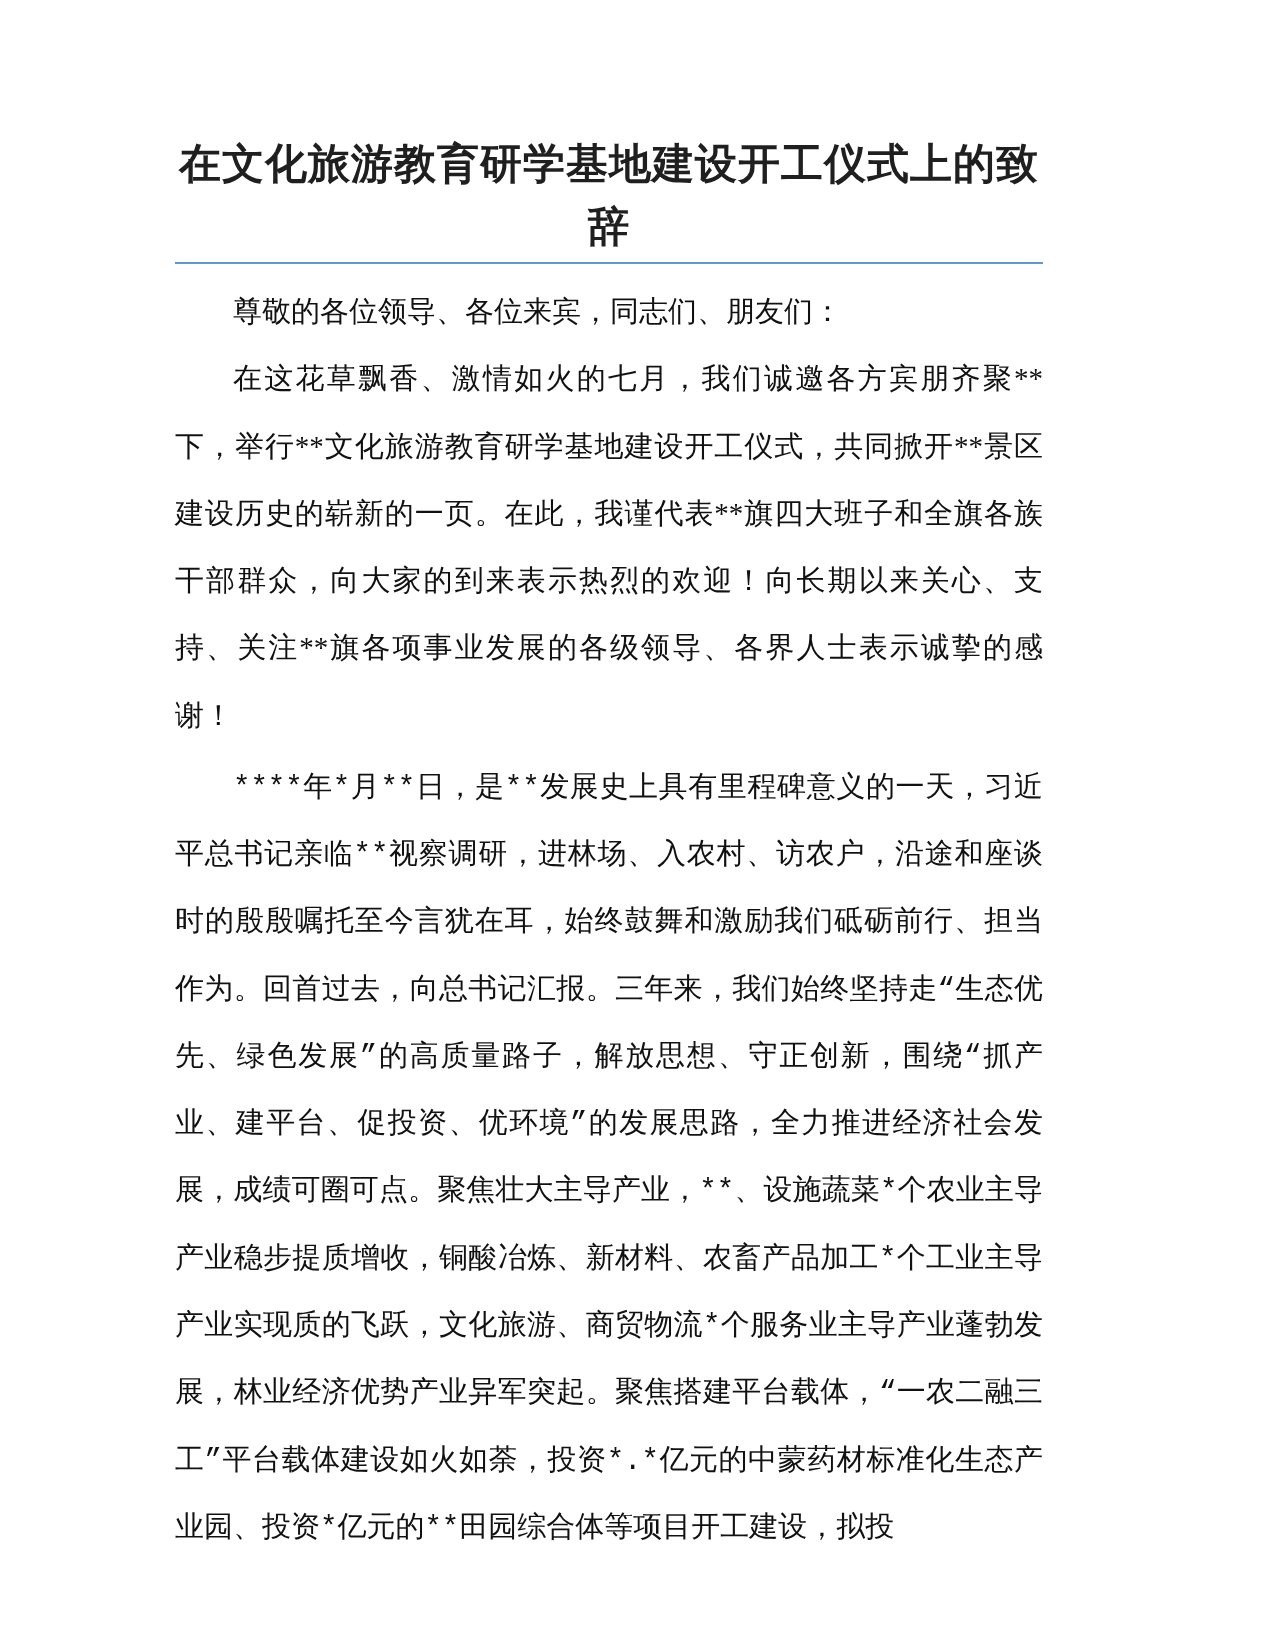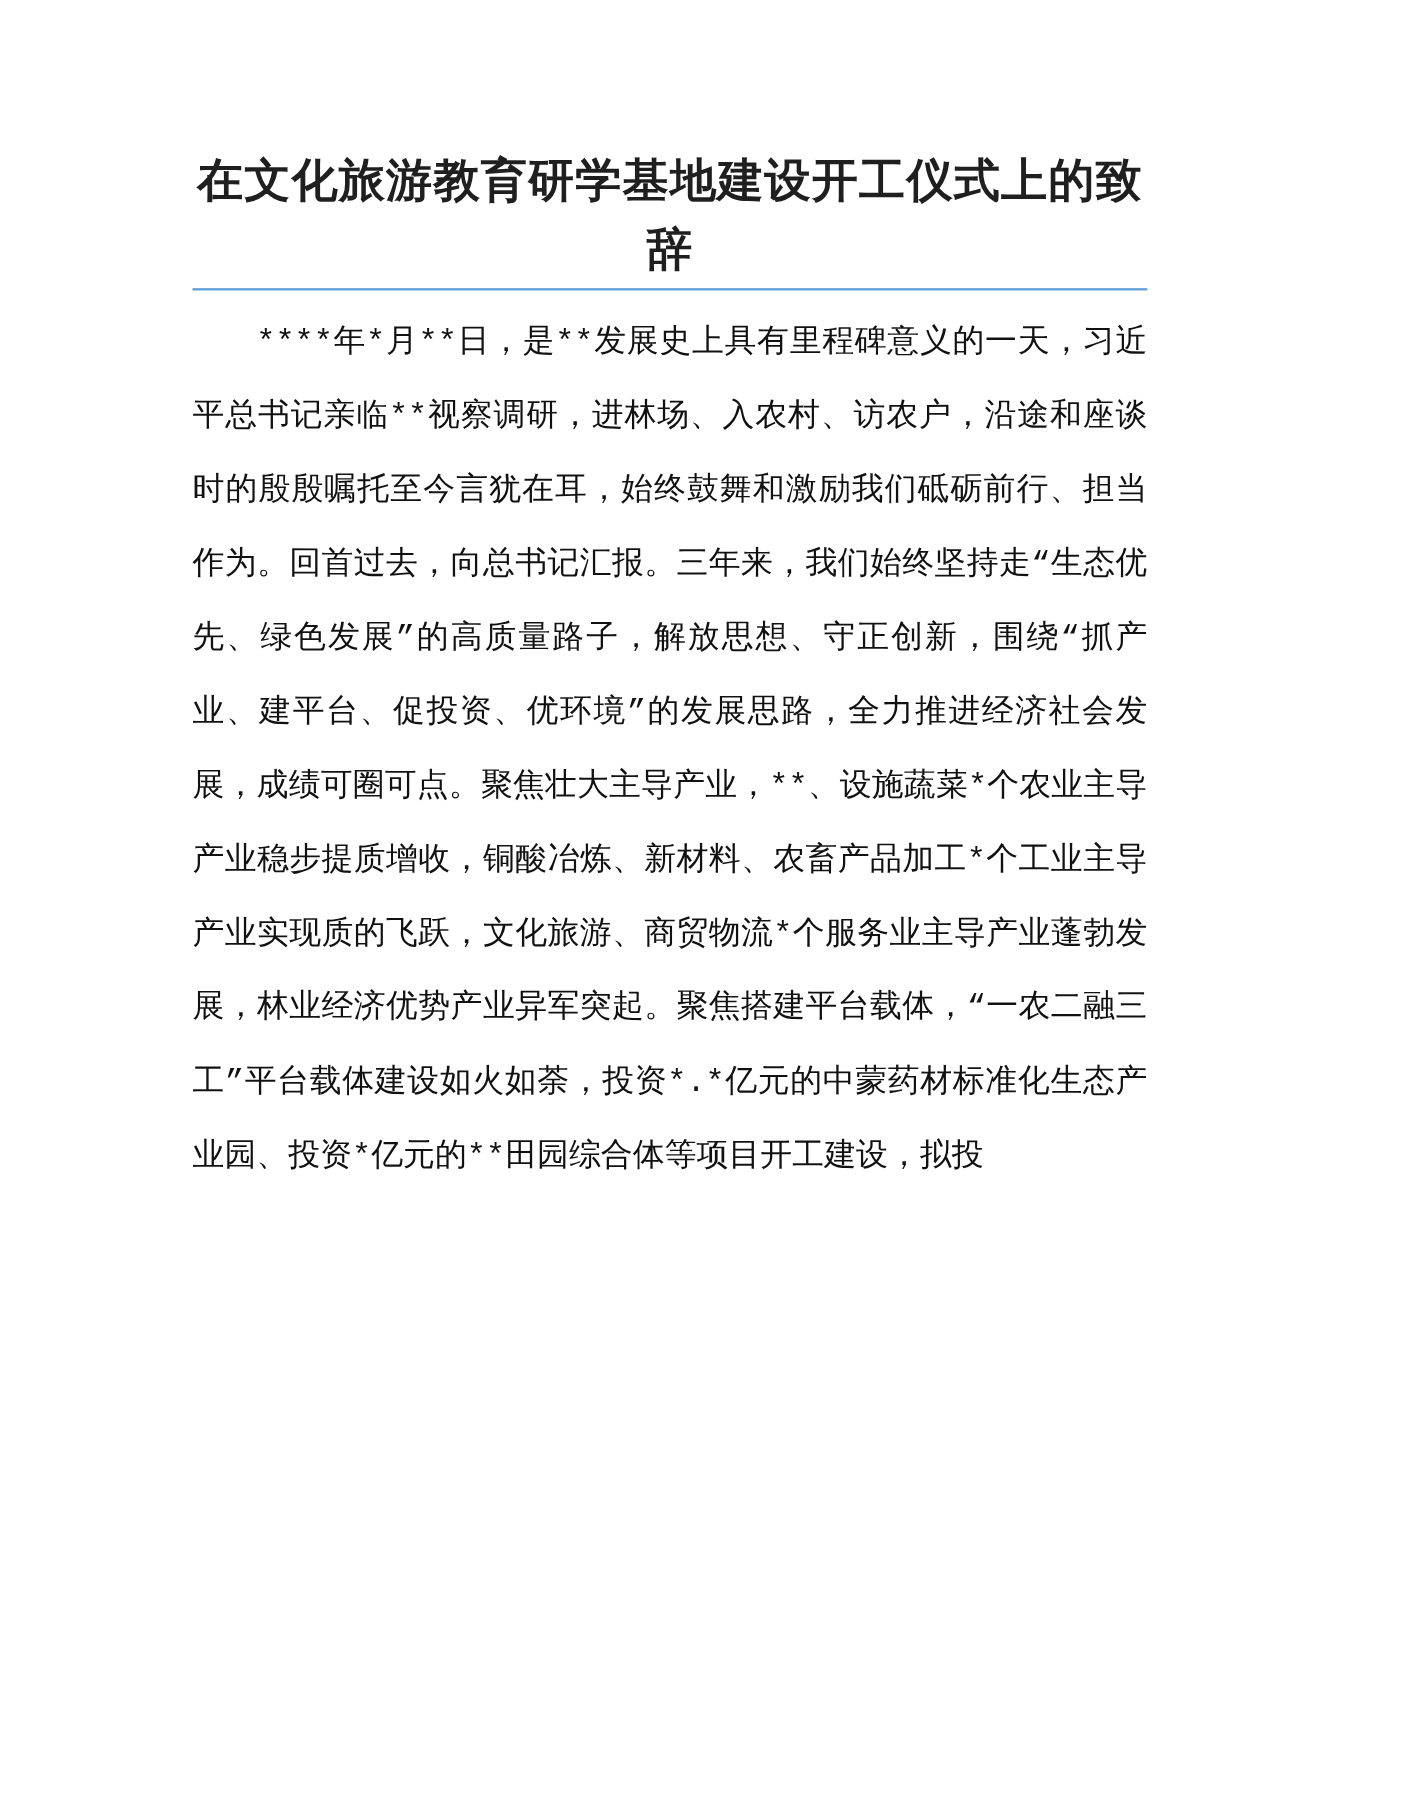--- a/index.html
+++ b/index.html
@@ -57,16 +57,18 @@
 </head>
 <body>
 
 <div class="page">
 
   <h1 class="doc-title">在文化旅游教育研学基地建设开工仪式上的致辞</h1>
 
   <div class="title-rule"></div>
 
   <div class="doc-body">
+    <p>尊敬的各位领导、各位来宾，同志们、朋友们：</p>
+    <p>在这花草飘香、激情如火的七月，我们诚邀各方宾朋齐聚**下，举行**文化旅游教育研学基地建设开工仪式，共同掀开**景区建设历史的崭新的一页。在此，我谨代表**旗四大班子和全旗各族干部群众，向大家的到来表示热烈的欢迎！向长期以来关心、支持、关注**旗各项事业发展的各级领导、各界人士表示诚挚的感谢！</p>
     <p class="spaced">****年*月**日，是**发展史上具有里程碑意义的一天，习近平总书记亲临**视察调研，进林场、入农村、访农户，沿途和座谈时的殷殷嘱托至今言犹在耳，始终鼓舞和激励我们砥砺前行、担当作为。回首过去，向总书记汇报。三年来，我们始终坚持走“生态优先、绿色发展”的高质量路子，解放思想、守正创新，围绕“抓产业、建平台、促投资、优环境”的发展思路，全力推进经济社会发展，成绩可圈可点。聚焦壮大主导产业，**、设施蔬菜*个农业主导产业稳步提质增收，铜酸冶炼、新材料、农畜产品加工*个工业主导产业实现质的飞跃，文化旅游、商贸物流*个服务业主导产业蓬勃发展，林业经济优势产业异军突起。聚焦搭建平台载体，“一农二融三工”平台载体建设如火如荼，投资*.*亿元的中蒙药材标准化生态产业园、投资*亿元的**田园综合体等项目开工建设，拟投</p>
   </div>
 
 </div>
 
 </body></html>

